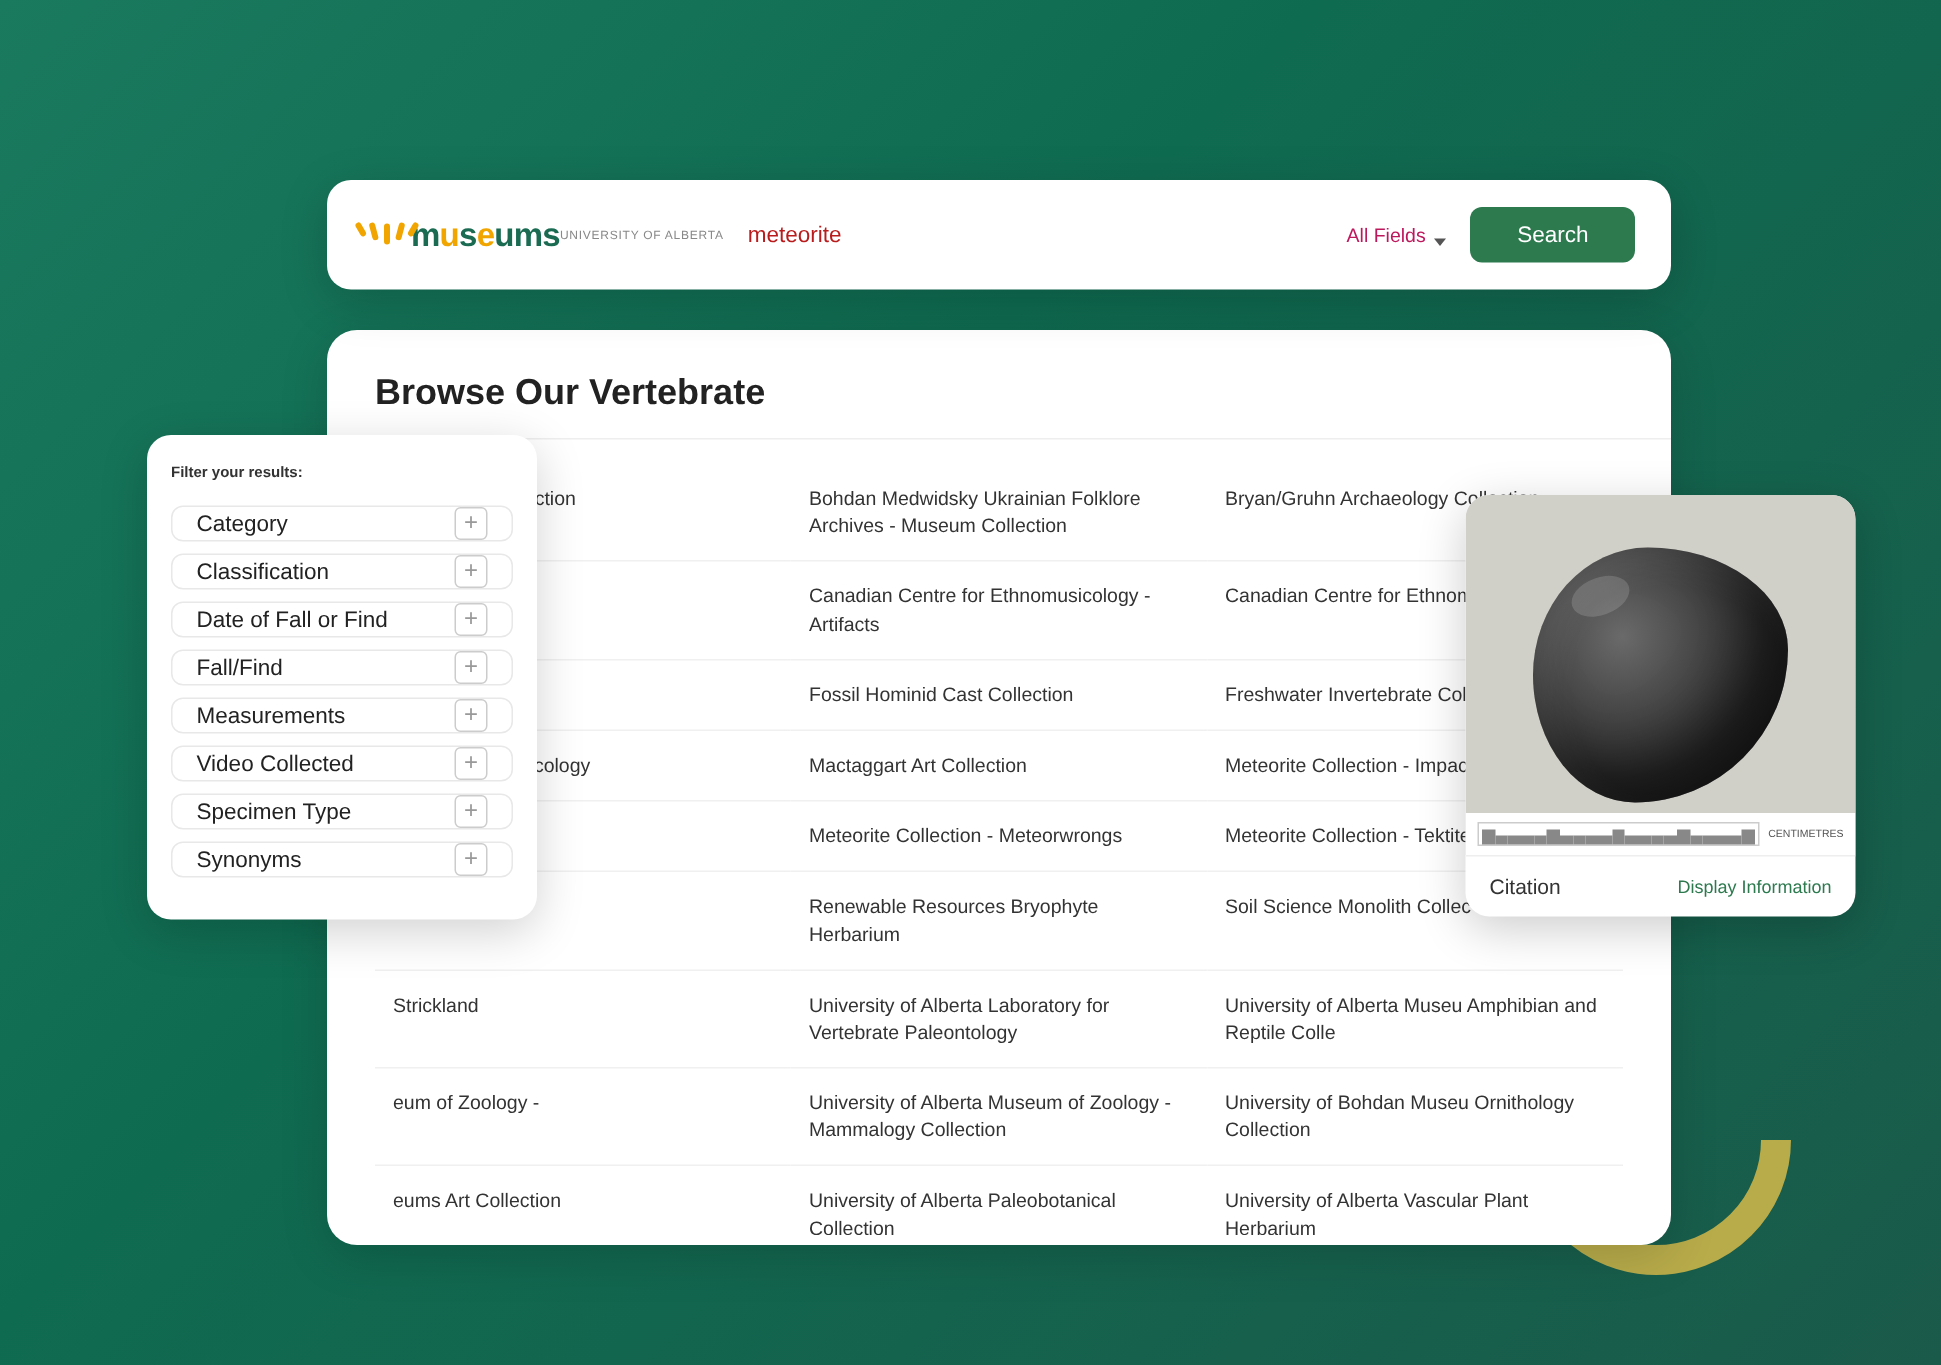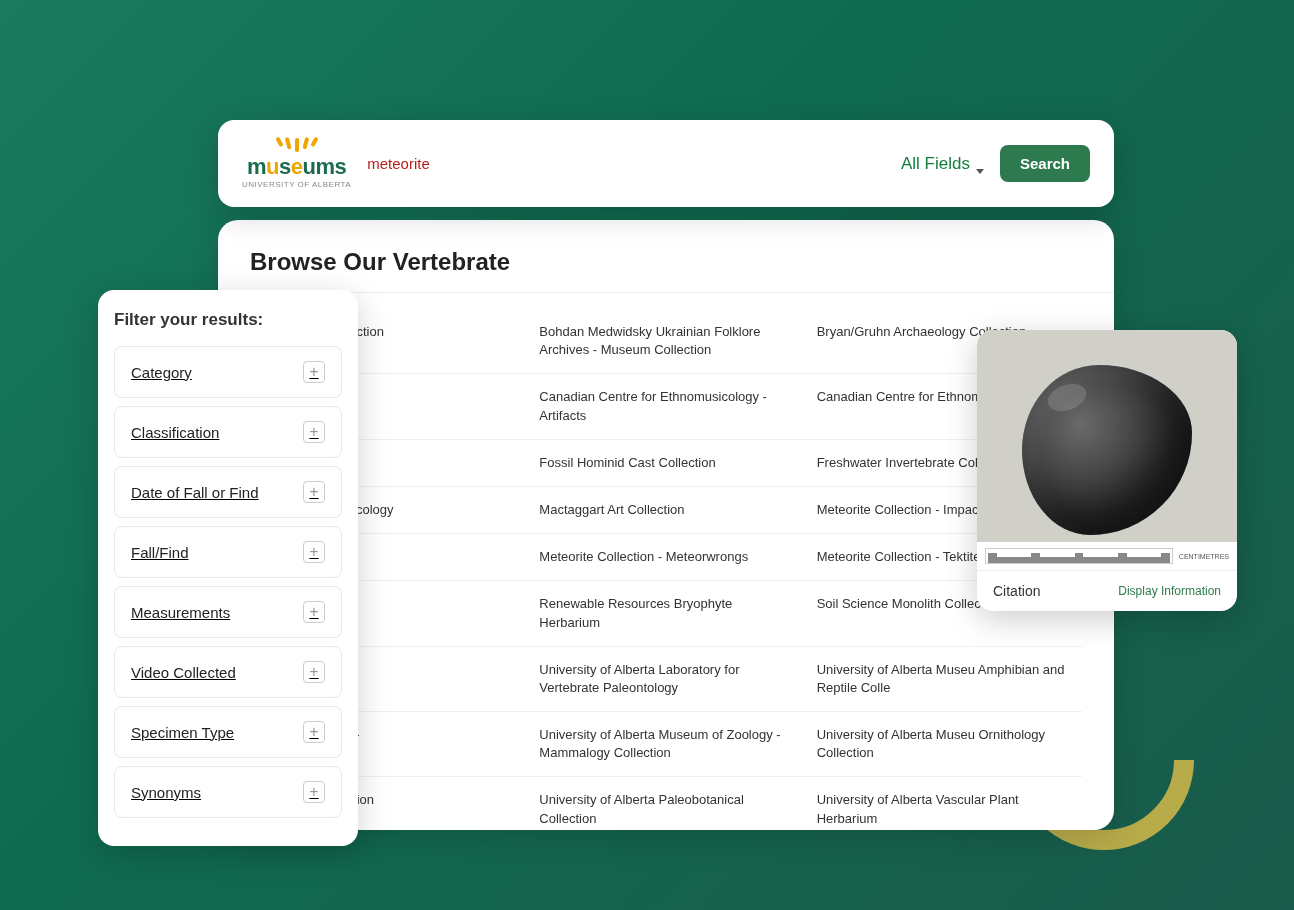--- a/index.html
+++ b/index.html
@@ -65,21 +65,21 @@
       padding: 18px 24px;
       display: flex;
       align-items: center;
       gap: 16px;
       box-shadow: 0 8px 32px rgba(0,0,0,0.18);
       z-index: 10;
     }
 
     .logo-area {
       display: flex;
-      flex-direction: column;
+      flex-direction: row;
       align-items: center;
       min-width: 100px;
     }
 
     .logo-sun {
       display: flex;
       gap: 3px;
       margin-bottom: 2px;
     }
     .logo-sun span {
@@ -125,42 +125,42 @@
       padding: 4px 0;
       background: transparent;
     }
 
     .all-fields-btn {
       display: flex;
       align-items: flex-end;
       gap: 6px;
       background: none;
       border: none;
-      color: #15803d;
-      font-size: 17px;
+      color: #be185d;
+      font-size: 13px;
       cursor: pointer;
       white-space: nowrap;
     }
     .all-fields-btn .chevron {
       width: 0;
       height: 0;
       border-left: 4px solid transparent;
       border-right: 4px solid transparent;
       border-top: 5px solid #555;
       display: inline-block;
     }
 
     .search-btn {
       background: #2d7a4f;
       color: white;
       border: none;
       border-radius: 8px;
-      padding: 10px 20px;
+      padding: 10px 31px;
       font-size: 15px;
-      font-weight: 700;
+      font-weight: 400;
       cursor: pointer;
     }
 
     
     .browse-card {
       position: absolute;
       top: 220px;
       left: 218px;
       right: 180px;
       bottom: 80px;
@@ -205,36 +205,35 @@
       left: 98px;
       width: 260px;
       background: white;
       border-radius: 16px;
       box-shadow: 0 8px 32px rgba(0,0,0,0.18);
       z-index: 20;
       padding: 20px 16px;
     }
 
     .filter-title {
-      font-size: 17px;
+      font-size: 10px;
       font-weight: 600;
       color: #333;
       margin-bottom: 16px;
     }
 
     .filter-item {
       display: flex;
       align-items: center;
       justify-content: space-between;
-      padding: 14px 16px;
+      padding: 0 16px;
       border: 1px solid #e8e8e8;
       border-radius: 8px;
       margin-bottom: 8px;
       cursor: pointer;
-      text-decoration: underline;
     }
     .filter-item-label {
       font-size: 15px;
       color: #222;
       font-weight: 500;
     }
     .filter-plus {
       width: 22px;
       height: 22px;
       border: 1.5px solid #ccc;
@@ -397,21 +396,21 @@
       <div class="collection-item">Meteorite Collection - Meteorwrongs</div>
       <div class="collection-item">Meteorite Collection - Tektite</div>
       <div class="collection-item">r Collection</div>
       <div class="collection-item">Renewable Resources Bryophyte Herbarium</div>
       <div class="collection-item">Soil Science Monolith Collec</div>
       <div class="collection-item">Strickland</div>
       <div class="collection-item">University of Alberta Laboratory for Vertebrate Paleontology</div>
       <div class="collection-item">University of Alberta Museu Amphibian and Reptile Colle</div>
       <div class="collection-item">eum of Zoology -</div>
       <div class="collection-item">University of Alberta Museum of Zoology - Mammalogy Collection</div>
-      <div class="collection-item">University of Alberta Museu Ornithology Collection</div>
+      <div class="collection-item">University of Bohdan Museu Ornithology Collection</div>
       <div class="collection-item">eums Art Collection</div>
       <div class="collection-item">University of Alberta Paleobotanical Collection</div>
       <div class="collection-item">University of Alberta Vascular Plant Herbarium</div>
     </div>
 </div>
 
 <div class="filter-sidebar">
   <div class="filter-title">Filter your results:</div>
   <div id="filter-list">
       <div class="filter-item">

